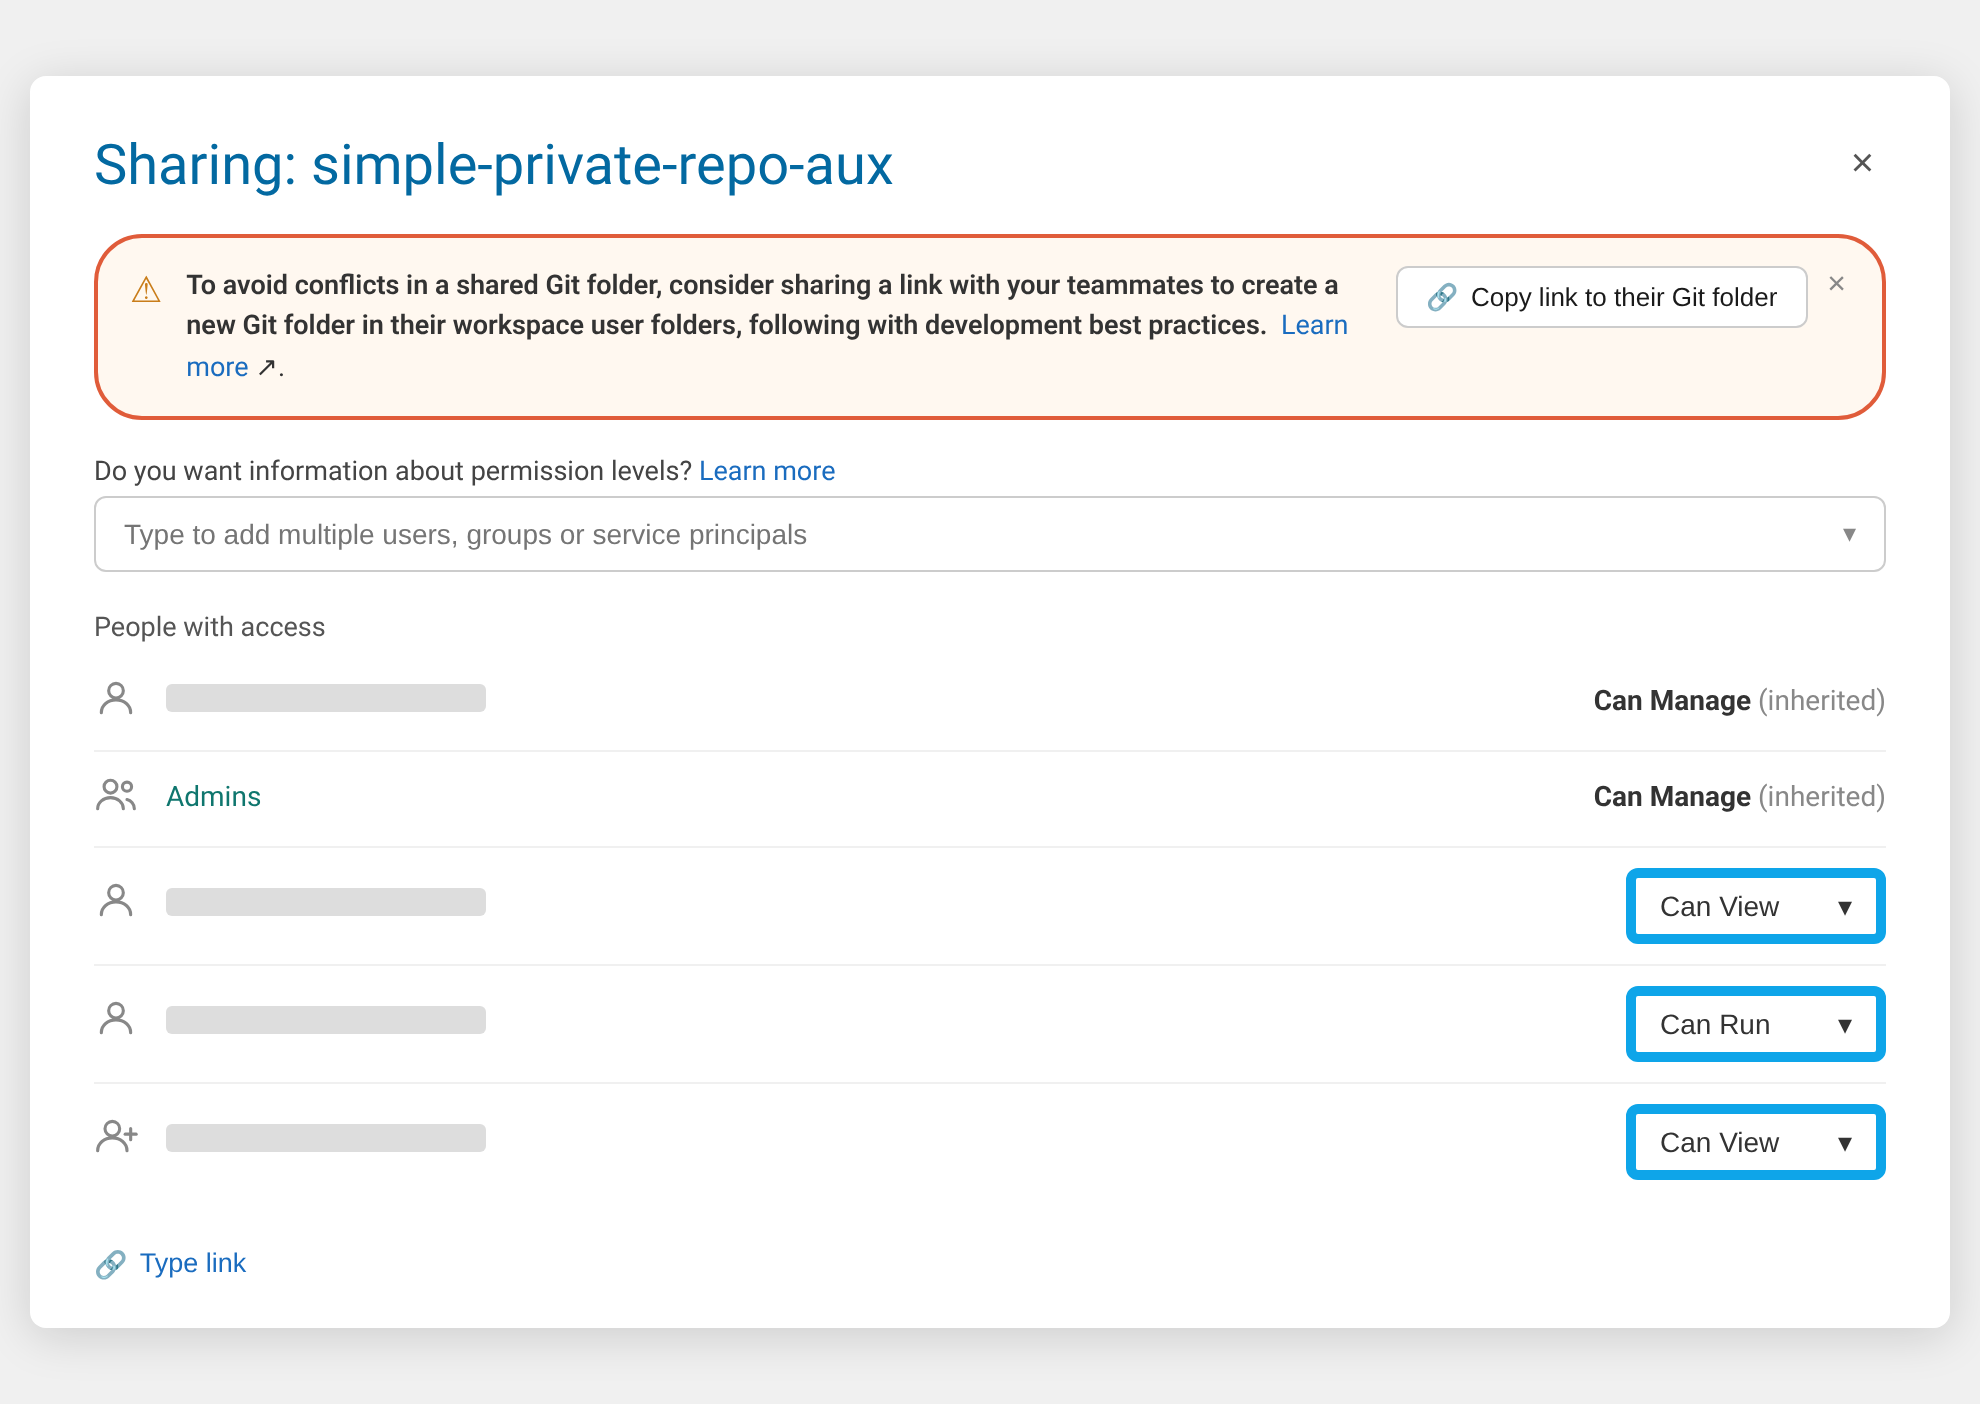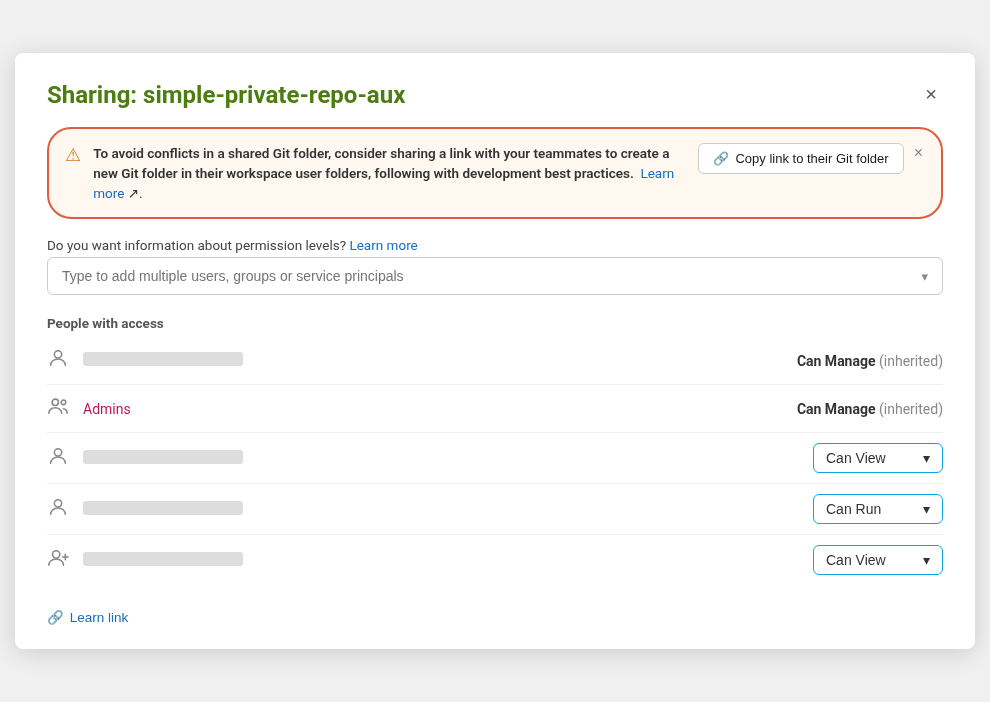--- a/index.html
+++ b/index.html
@@ -19,23 +19,23 @@
       box-shadow: 0 4px 24px rgba(0,0,0,0.15);
       position: relative;
     }
     .modal-header {
       display: flex;
       align-items: center;
       justify-content: space-between;
       margin-bottom: 18px;
     }
     .modal-title {
-      font-size: 24px;
-      font-weight: 700;
-      color: #4d7c0f;
+      font-size: 28px;
+      font-weight: 400;
+      color: #0369a1;
     }
     .close-btn {
       background: none;
       border: none;
       cursor: pointer;
       font-size: 20px;
       color: #555;
       padding: 2px 6px;
       border-radius: 4px;
     }
@@ -137,21 +137,21 @@
     }
     .chevron-down {
       color: #888;
       font-size: 13px;
     }
 
     
     .section-label {
       font-size: 13.5px;
       color: #555;
-      font-weight: 700;
+      font-weight: 400;
       margin-bottom: 6px;
     }
     .people-list {
       list-style: none;
     }
     .person-row {
       display: flex;
       align-items: center;
       padding: 10px 0;
       border-bottom: 1px solid #f0f0f0;
@@ -162,42 +162,42 @@
     }
     .person-icon {
       color: #888;
       font-size: 20px;
       width: 36px;
       flex-shrink: 0;
     }
     .person-name {
       flex: 1;
       font-size: 14px;
-      color: #be185d;
+      color: #0f766e;
     }
     .person-name-blurred {
       display: inline-block;
       width: 160px;
       height: 14px;
       background: #ddd;
       border-radius: 3px;
     }
     .permission-text {
       font-size: 14px;
       color: #333;
       white-space: nowrap;
     }
     .permission-text .inherited {
       color: #888;
       font-weight: 400;
     }
     .permission-dropdown {
       display: flex;
       align-items: center;
-      border: 1px solid #0ea5e9;
+      border: 5px solid #0ea5e9;
       border-radius: 6px;
       padding: 6px 12px;
       font-size: 14px;
       cursor: pointer;
       background: #fff;
       min-width: 130px;
       justify-content: space-between;
       color: #333;
     }
 
@@ -336,16 +336,16 @@
       <button class="permission-dropdown">
         <span>Can View</span>
         <span>▾</span>
       </button>
     </li>
   </ul>
 
   <div class="footer">
     <button class="copy-link-btn">
       <span>🔗</span>
-      <span>Learn link</span>
+      <span>Type link</span>
     </button>
   </div>
 </div>
 
 </body></html>

